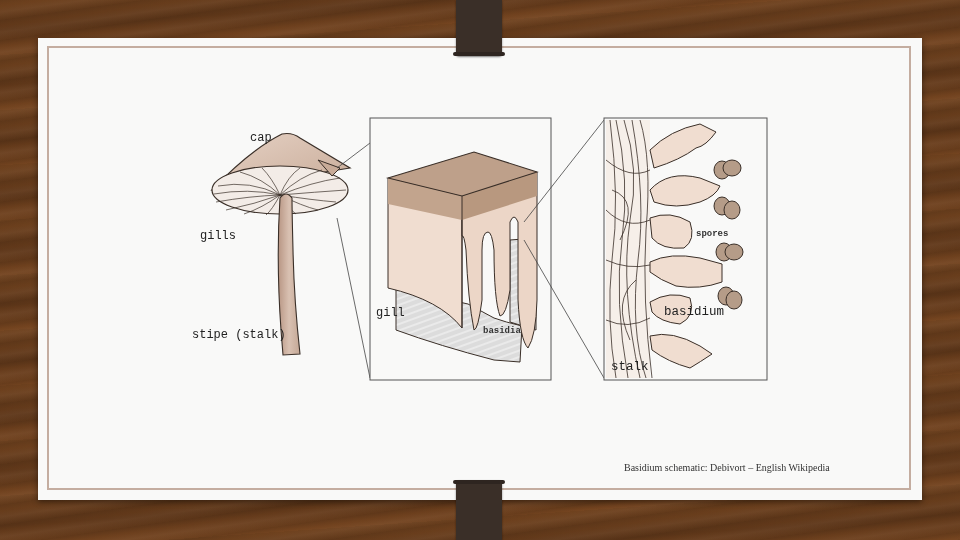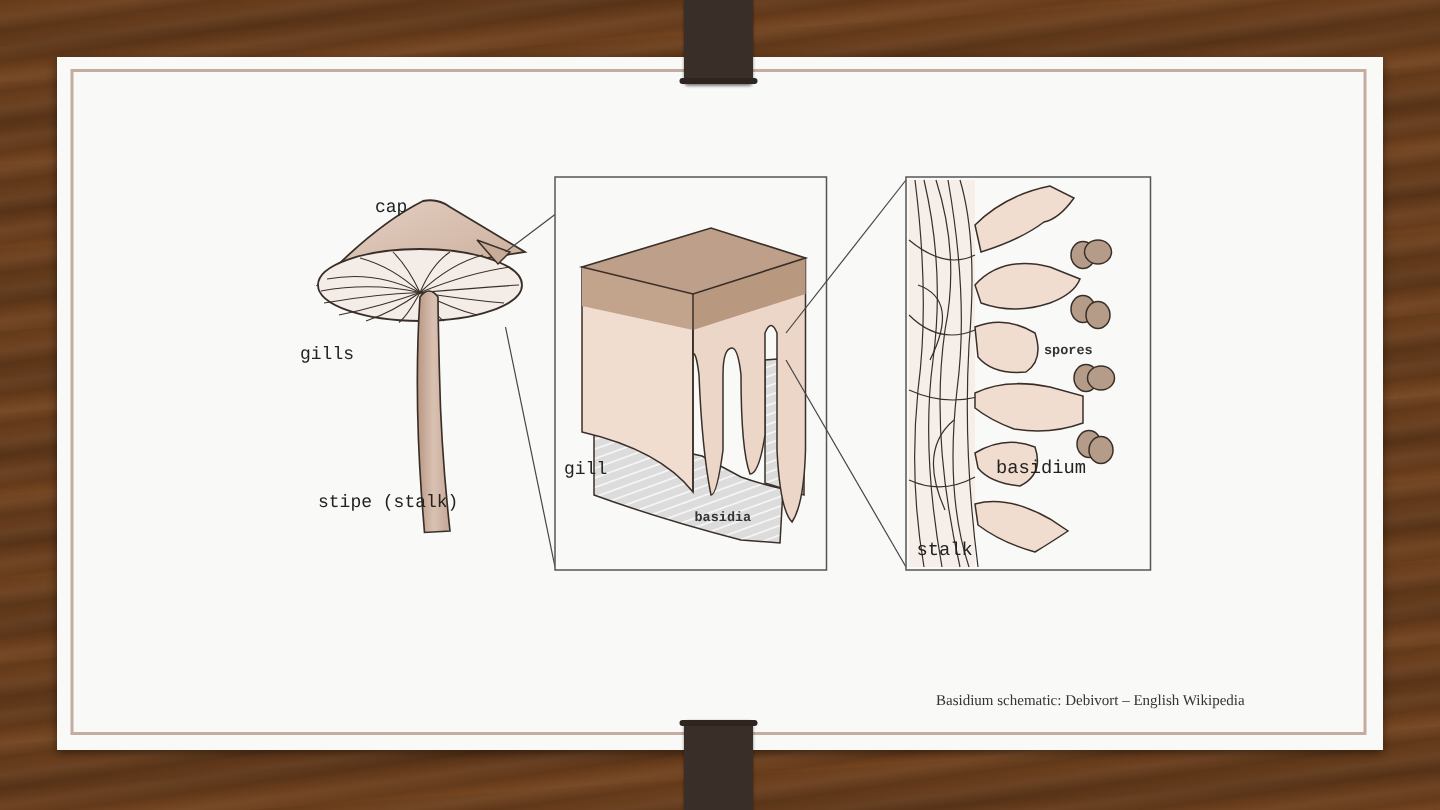--- a/index.html
+++ b/index.html
@@ -158,20 +158,20 @@
       <ellipse cx="724" cy="252" rx="8" ry="9"></ellipse>
         <ellipse cx="734" cy="252" rx="9" ry="8"></ellipse>
       <ellipse cx="726" cy="296" rx="8" ry="9"></ellipse>
         <ellipse cx="734" cy="300" rx="8" ry="9"></ellipse>
     </g>
   </g>
 </svg>
 
 <span class="label" style="left:250px; top:131px;">cap</span>
 <span class="label" style="left:200px; top:213px;margin-top:16px;">gills</span>
-<span class="label" style="left:212px; top:328px;">stipe (stalk)</span>
+<span class="label" style="left:192px; top:328px;">stipe (stalk)</span>
 <span class="label" style="left:376px; top:306px;">gill</span>
-<span class="label small" style="left:463px; top:326px;margin-top:14px;">basidia</span>
+<span class="label small" style="left:483px; top:326px;">basidia</span>
 <span class="label small" style="left:696px; top:229px;">spores</span>
 <span class="label med" style="left:664px; top:265px;margin-top:40px;">basidium</span>
 <span class="label med" style="left:611px; top:360px;">stalk</span>
 
 <div class="caption">Basidium schematic: Debivort – English Wikipedia</div>
 
 </body></html>

